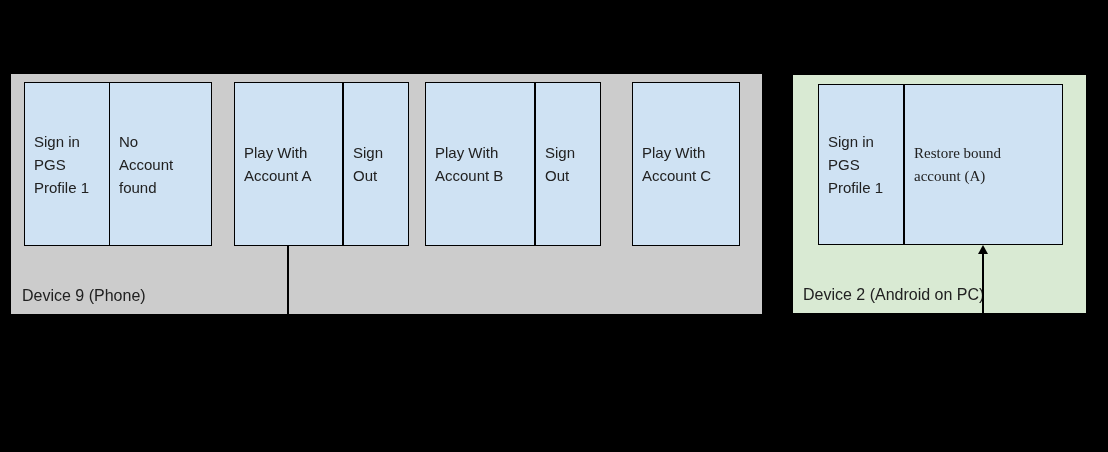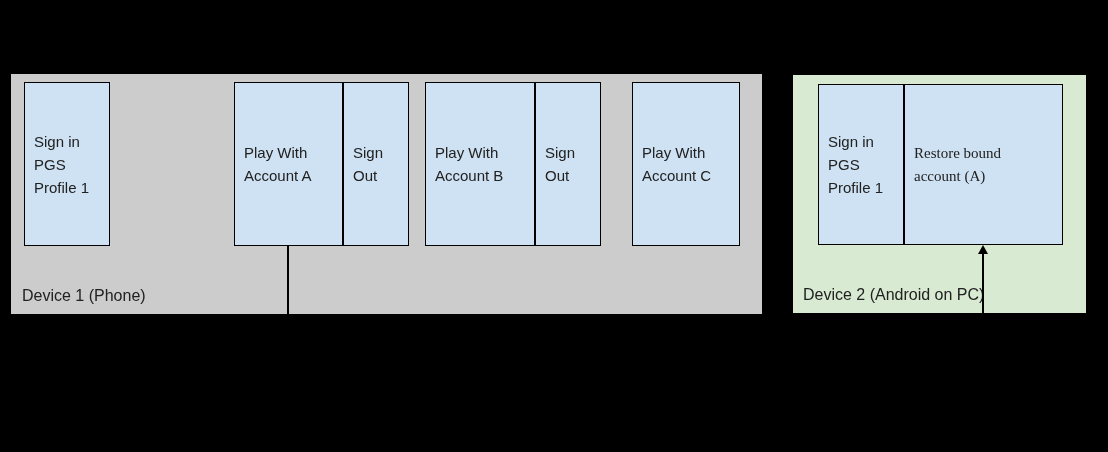--- a/index.html
+++ b/index.html
@@ -82,41 +82,46 @@
 <body>
 
 <div class="stage">
 
   <div class="device" id="device1">
     <div class="box" id="b1">
       <span>Sign in
 PGS
 Profile 1</span>
     </div>
+    <div class="box" id="b2">
+      <span>No
+Account
+found</span>
+    </div>
     <div class="box" id="b3">
       <span>Play With
 Account A</span>
     </div>
     <div class="box" id="b4">
       <span>Sign
 Out</span>
     </div>
     <div class="box" id="b5">
       <span>Play With
 Account B</span>
     </div>
     <div class="box" id="b6">
       <span>Sign
 Out</span>
     </div>
     <div class="box" id="b7">
       <span>Play With
 Account C</span>
     </div>
-    <div class="device-label">Device 1 (Phone)</div>
+    <div class="device-label">Device 9 (Phone)</div>
   </div>
 
   <div class="device" id="device2">
     <div class="box" id="b8">
       <span>Sign in
 PGS
 Profile 1</span>
     </div>
     <div class="box" id="b9">
       <span>Restore bound

